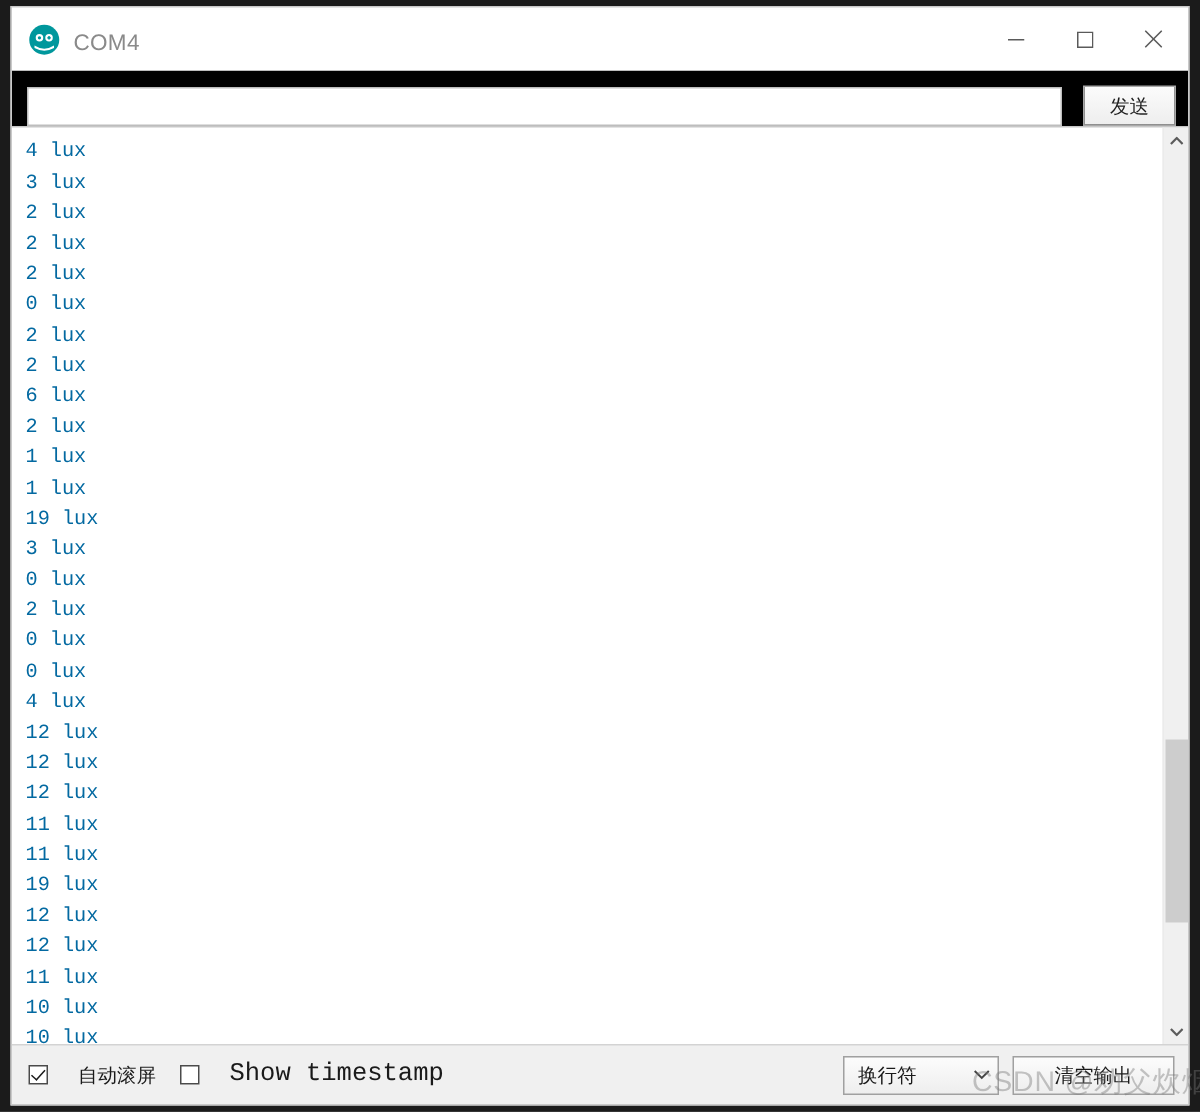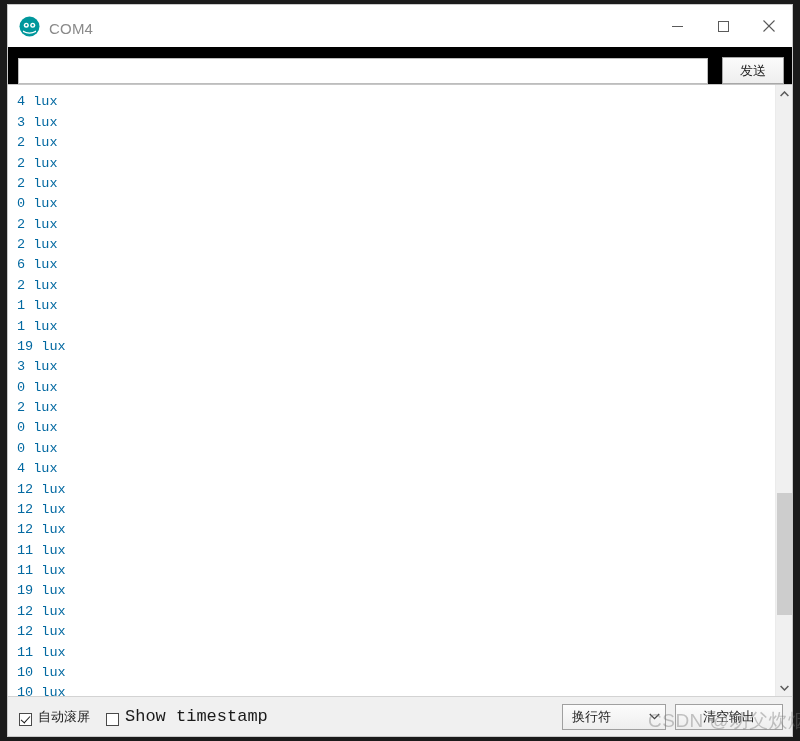--- a/index.html
+++ b/index.html
@@ -119,21 +119,21 @@
 
   
   .statusbar {
     height: 40px; min-height: 40px;
     background: #f0f0f0;
     border-top: 1px solid #d3d3d3;
     display: flex; align-items: center;
     padding: 0 9px 0 11px;
     position: relative;
   }
-  .chk-group { display: flex; align-items: flex-end; gap: 6px; margin-right: 16px; }
+  .chk-group { display: flex; align-items: center; gap: 20px; margin-right: 16px; }
   .chk {
     width: 13px; height: 13px;
     border: 1px solid #4a4a4a;
     background: #ffffff;
     position: relative;
     display: inline-block;
   }
   .chk.checked::after {
     content: "";
     position: absolute; left: 3px; top: 0px;

